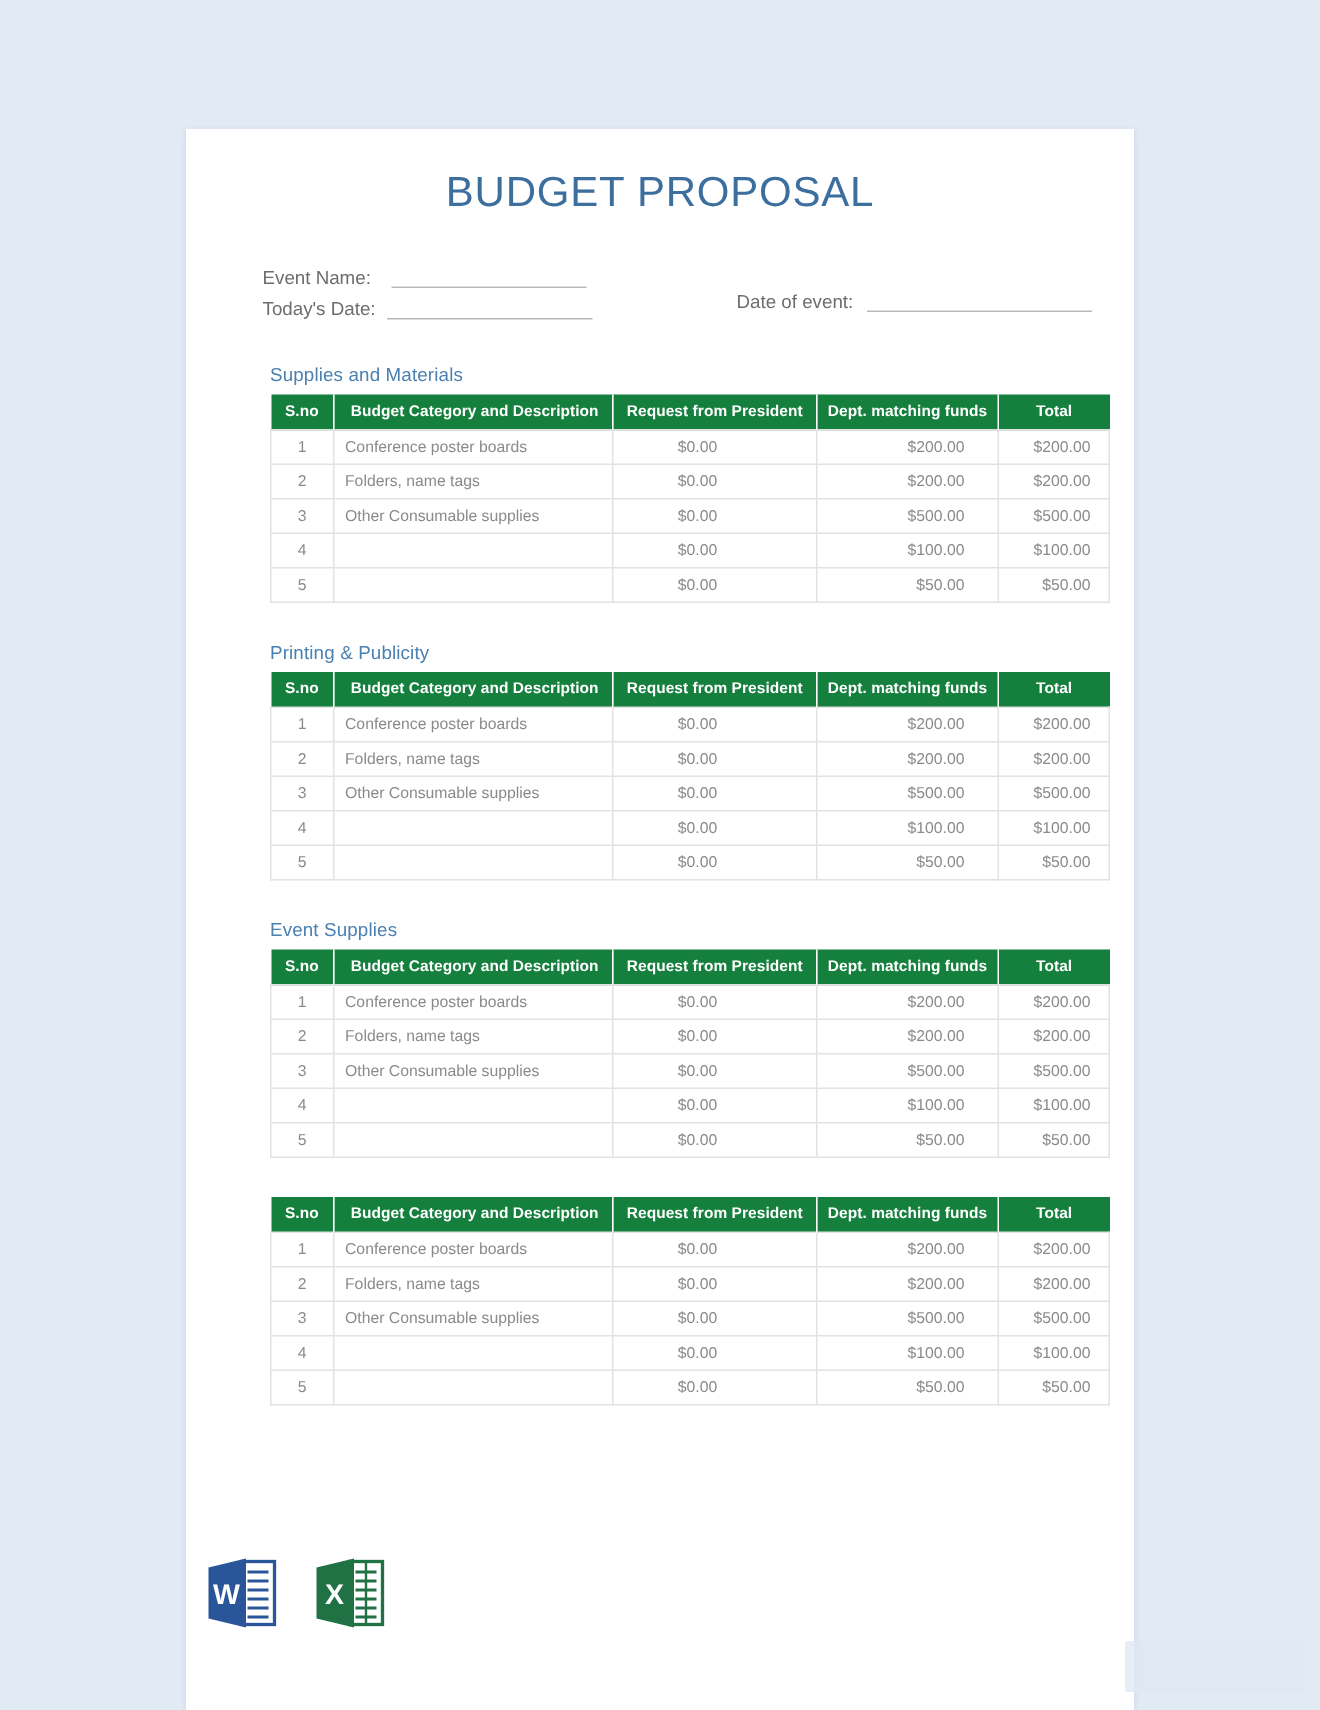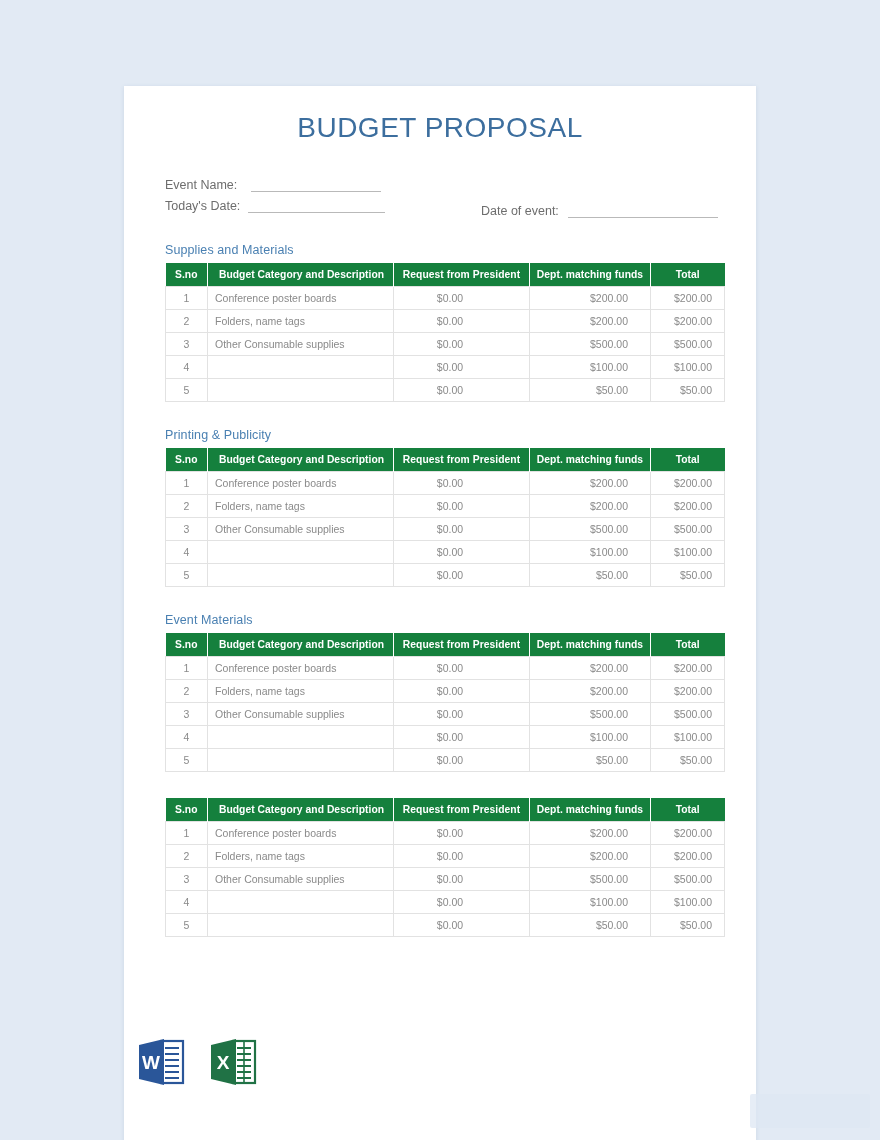--- a/index.html
+++ b/index.html
@@ -40,20 +40,21 @@
     margin-top: 26px;
   }
 
   
   .form-block {
     position: relative;
     margin-top: 27px;
     height: 48px;
     padding-left: 41px;
     padding-right: 38px;
+    margin-left: 10px;
   }
   .form-row {
     display: flex;
     align-items: flex-end;
     height: 21px;
   }
   .form-label {
     font-size: 12.5px;
     color: #6d6d6d;
     white-space: nowrap;
@@ -62,29 +63,29 @@
     display: inline-block;
     border-bottom: 1px solid #b9b9b9;
     height: 13px;
   }
   .fl-event-name { width: 130px; margin-left: 14px; }
   .fl-today-date { width: 137px; margin-left: 8px; }
 
   .form-right {
     position: absolute;
     left: 357px;
-    top: 26px;
+    top: 16px;
     display: flex;
     align-items: flex-end;
     height: 21px;
   }
   .fl-date-of-event { width: 150px; margin-left: 9px; }
 
   
-  .sections { padding: 0 41px; margin-top: 24px; }
+  .sections { padding: 0 56px; margin-top: 24px; }
   .section { margin-bottom: 26px; }
   .section:last-child { margin-bottom: 0; }
 
   .section-title {
     font-size: 12.5px;
     color: #4a80b2;
     font-weight: 400;
     margin-bottom: 6px;
     letter-spacing: 0.1px;
   }
@@ -282,21 +283,21 @@
                 <td class="col-sno">5</td>
                 <td class="col-desc"></td>
                 <td class="col-req">$0.00</td>
                 <td class="col-dept">$50.00</td>
                 <td class="col-total">$50.00</td>
               </tr>
             </tbody>
           </table>
         </div>
         <div class="section">
-          <div class="section-title">Event Materials</div>
+          <div class="section-title">Event Supplies</div>
           <table class="budget-table">
             <thead>
               <tr>
                 <th class="col-sno">S.no</th>
                 <th class="col-desc">Budget Category and Description</th>
                 <th class="col-req">Request from President</th>
                 <th class="col-dept">Dept. matching funds</th>
                 <th class="col-total">Total</th>
               </tr>
             </thead>

